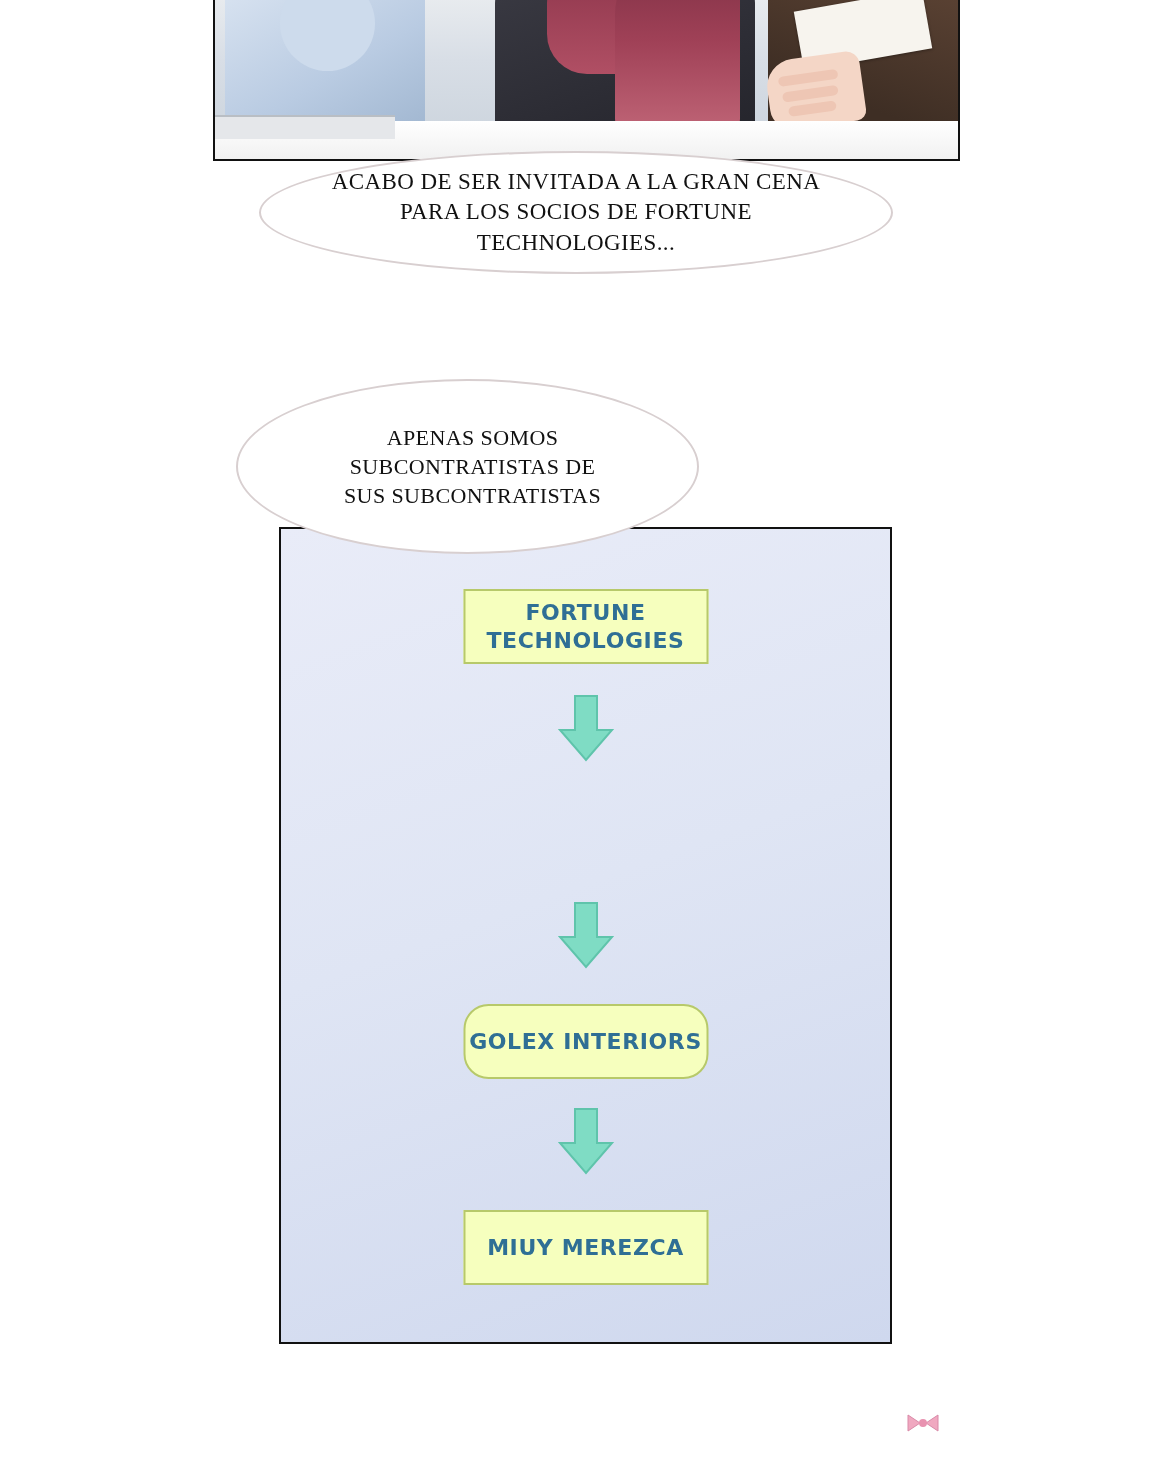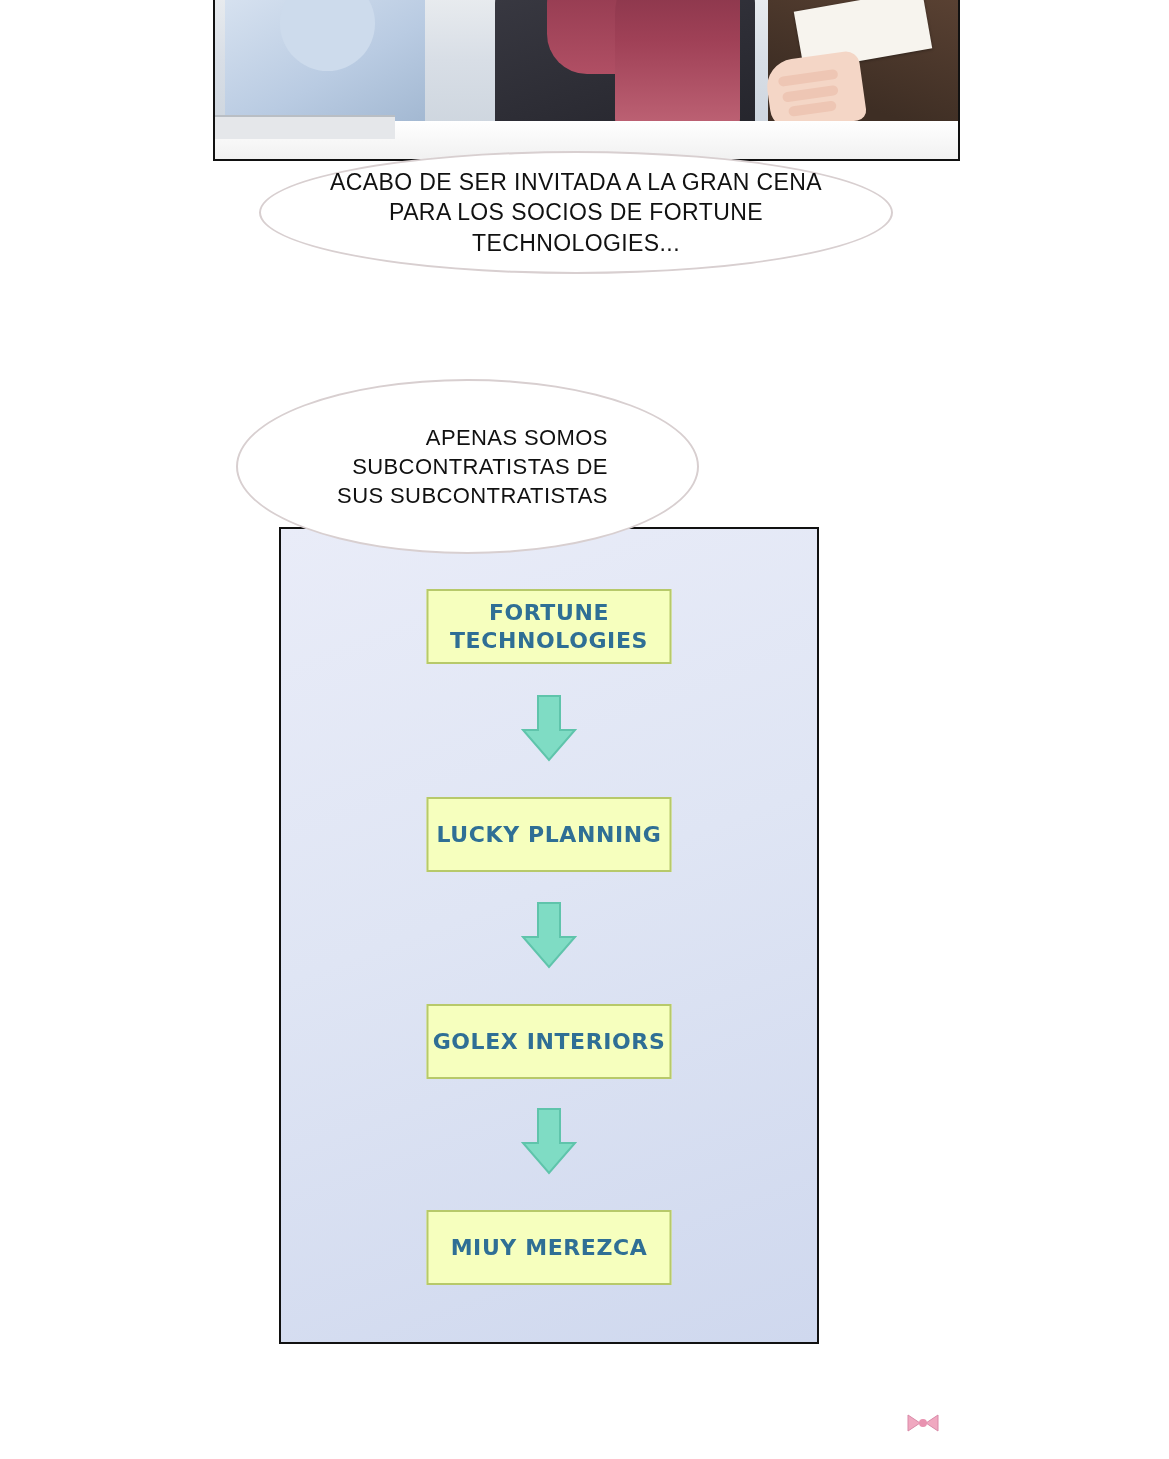--- a/index.html
+++ b/index.html
@@ -149,21 +149,21 @@
   .balloon {
     position: absolute;
     background: #ffffff;
     border: 2px solid #d8cfd0;
     border-radius: 50%;
     display: flex;
     align-items: center;
     justify-content: center;
     text-align: center;
     color: #111;
-    font-family: Liberation Sans, sans-serif;
+    font-family: Liberation Serif, serif;
     letter-spacing: .4px;
     line-height: 1.32;
     box-sizing: border-box;
   }
 
   #balloon-1 {
     left: 259px;
     top: 151px;
     width: 634px;
     height: 123px;
@@ -183,28 +183,28 @@
     top: 1317px;
     width: 459px;
     height: 124px;
     font-size: 22px;
     z-index: 7;
   }
   .balloon .txt {
     padding: 0 36px;
     white-space: pre-line;
   }
-  #balloon-2 .txt { text-align: right; padding: 0 0 0 10px; }
+  #balloon-2 .txt { text-align: center; padding: 0 0 0 10px; }
 
   
   #diagram {
     position: absolute;
     left: 279px;
     top: 527px;
-    width: 540px;
+    width: 613px;
     height: 817px;
     border: 2px solid #111;
     background: linear-gradient(160deg, #e9ecf8 0%, #dfe5f4 45%, #cfd8ee 100%);
     box-sizing: border-box;
     z-index: 2;
   }
   .node {
     position: absolute;
     left: 50%;
     transform: translateX(-50%);
@@ -219,21 +219,21 @@
     color: #2f6f95;
     font-size: 22px;
     font-weight: bold;
     letter-spacing: .6px;
     line-height: 1.25;
     box-sizing: border-box;
     white-space: pre-line;
   }
   .node.n0 { top: 60px; }
   .node.n1 { top: 268px; }
-  .node.n2 { top: 475px; }
+  .node.n2 { top: 475px; border-radius: 25px; }
   .node.n3 { top: 681px; }
 
   .arrow {
     position: absolute;
     left: 50%;
     transform: translateX(-50%);
     width: 58px;
     height: 68px;
   }
   .arrow.a0 { top: 165px; }
@@ -290,21 +290,20 @@
 
     <div class="node n0">FORTUNE
 TECHNOLOGIES</div>
 
     <div class="arrow a0">
       <svg viewBox="0 0 58 68" xmlns="http://www.w3.org/2000/svg">
         <polygon points="18,2 40,2 40,36 55,36 29,66 3,36 18,36" fill="#7fdcc4" stroke="#5fc4ab" stroke-width="2"></polygon>
       </svg>
     </div>
 
-    <div class="node n1">LUCKY PLANNING</div>
 
     <div class="arrow a1">
       <svg viewBox="0 0 58 68" xmlns="http://www.w3.org/2000/svg">
         <polygon points="18,2 40,2 40,36 55,36 29,66 3,36 18,36" fill="#7fdcc4" stroke="#5fc4ab" stroke-width="2"></polygon>
       </svg>
     </div>
 
     <div class="node n2">GOLEX INTERIORS</div>
 
     <div class="arrow a2">

